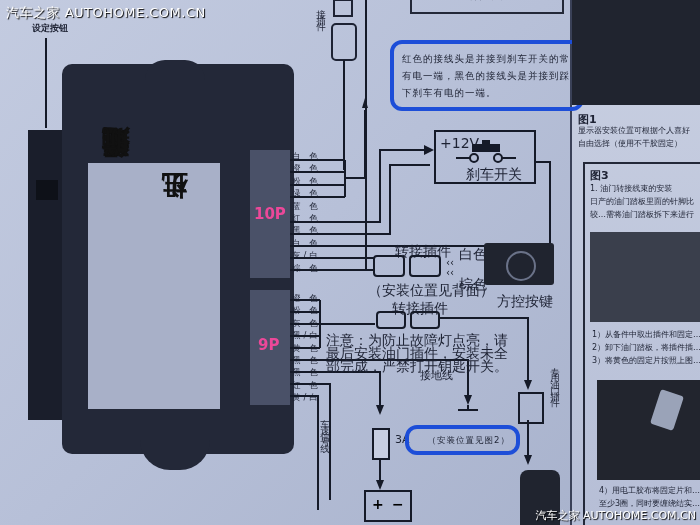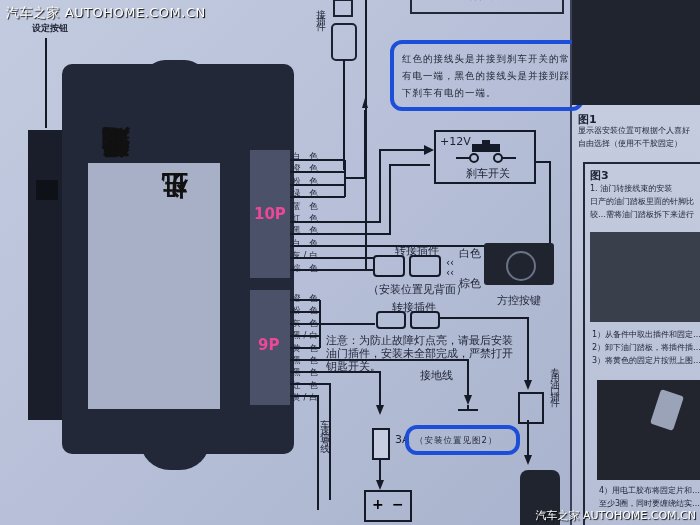--- a/index.html
+++ b/index.html
@@ -13,21 +13,21 @@
   .unit-outer{left:62px;top:64px;width:232px;height:390px;background:#232838;border-radius:10px;}
   .unit-left{left:28px;top:130px;width:42px;height:290px;background:#1a1e2b;}
   .unit-label-box{left:88px;top:163px;width:132px;height:246px;background:#a8b0c8;}
   .unit-title{left:96px;top:180px;width:120px;height:220px;}
   .unit-title .t1{position:absolute;left:6px;top:0;writing-mode:vertical-rl;transform:rotate(180deg);font-size:28px;font-weight:bold;color:#111;line-height:1;}
   .unit-title .t2{position:absolute;left:60px;top:40px;writing-mode:vertical-rl;transform:rotate(180deg);font-size:26px;font-weight:bold;color:#111;}
   .set-btn{left:32px;top:22px;font-size:9px;font-weight:bold;}
   .conn-label{font-size:15px;font-weight:bold;color:#ec4899;}
   .wire-lbl{font-size:8.5px;color:#1d2233;letter-spacing:3px;}
   .note-box{border:4px solid #1d4ed8;border-radius:12px;font-size:9.5px;line-height:17px;padding:6px 8px;color:#1d2233;letter-spacing:1px;}
-  .small{font-size:11px;color:#1d2233;}
+  .small{font-size:14px;color:#1d2233;}
   .vert{writing-mode:vertical-rl;font-size:9.5px;letter-spacing:6px;color:#1d2233;}
   .photo{background:#20242f;}
   .r-text{font-size:8px;color:#1d2233;line-height:13px;}
 </style>
 </head>
 <body>
 
 <div class="abs paper"></div>
 <div class="abs paper2"></div>
 
@@ -176,21 +176,21 @@
   <span style="position:absolute;left:26px;top:4px;font-weight:bold;font-size:14px;">−</span>
 </div>
 
 <div class="abs vert" style="left:318px;top:412px;">车速信号线</div>
 
 <div class="abs" style="left:518px;top:392px;width:22px;height:28px;border:2px solid #151a28;"></div>
 <div class="abs vert" style="left:548px;top:360px;">专用油门插件</div>
 <div class="abs photo" style="left:520px;top:470px;width:40px;height:55px;border-radius:8px 8px 0 0;"></div>
 
 <div class="abs note-box" style="left:405px;top:425px;width:95px;font-size:8.5px;line-height:14px;padding:4px 6px;">
-  <div style="text-align:left;">（安装位置见图2）</div>
+  <div style="text-align:right;">（安装位置见图2）</div>
 </div>
 
 <div class="abs photo" style="left:572px;top:0;width:128px;height:105px;"></div>
 <div class="abs" style="left:578px;top:112px;font-size:11px;font-weight:bold;color:#1d2233;">图1</div>
 <div class="abs r-text" style="left:578px;top:124px;width:118px;">显示器安装位置可根据个人喜好自由选择（使用不干胶固定）</div>
 <div class="abs" style="left:583px;top:162px;width:117px;height:363px;border:2px solid #232838;border-right:none;"></div>
 <div class="abs" style="left:590px;top:168px;font-size:11px;font-weight:bold;color:#1d2233;">图3</div>
 <div class="abs r-text" style="left:590px;top:182px;width:110px;white-space:nowrap;overflow:hidden;">1. 油门转接线束的安装</div>
 <div class="abs r-text" style="left:590px;top:195px;width:110px;height:28px;overflow:hidden;">日产的油门踏板里面的针脚比较…需将油门踏板拆下来进行安装。</div>
 <div class="abs photo" style="left:590px;top:232px;width:110px;height:90px;background:#3a3f4c;"></div>

